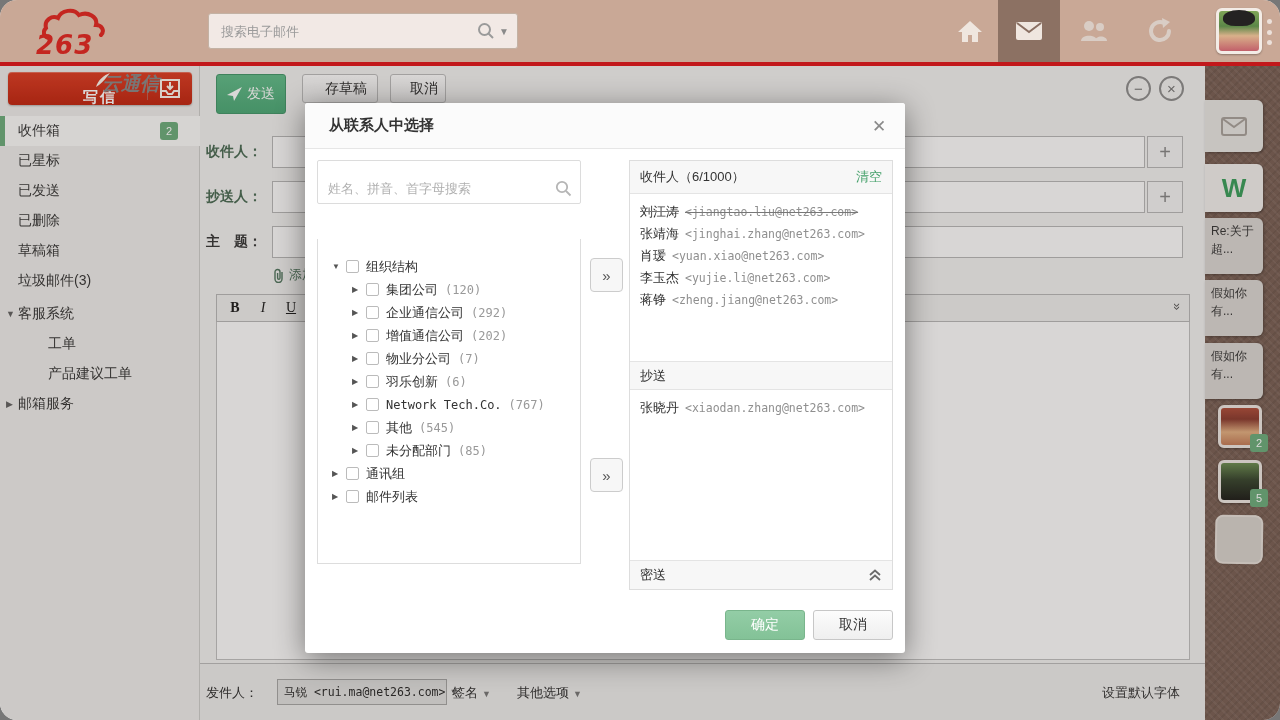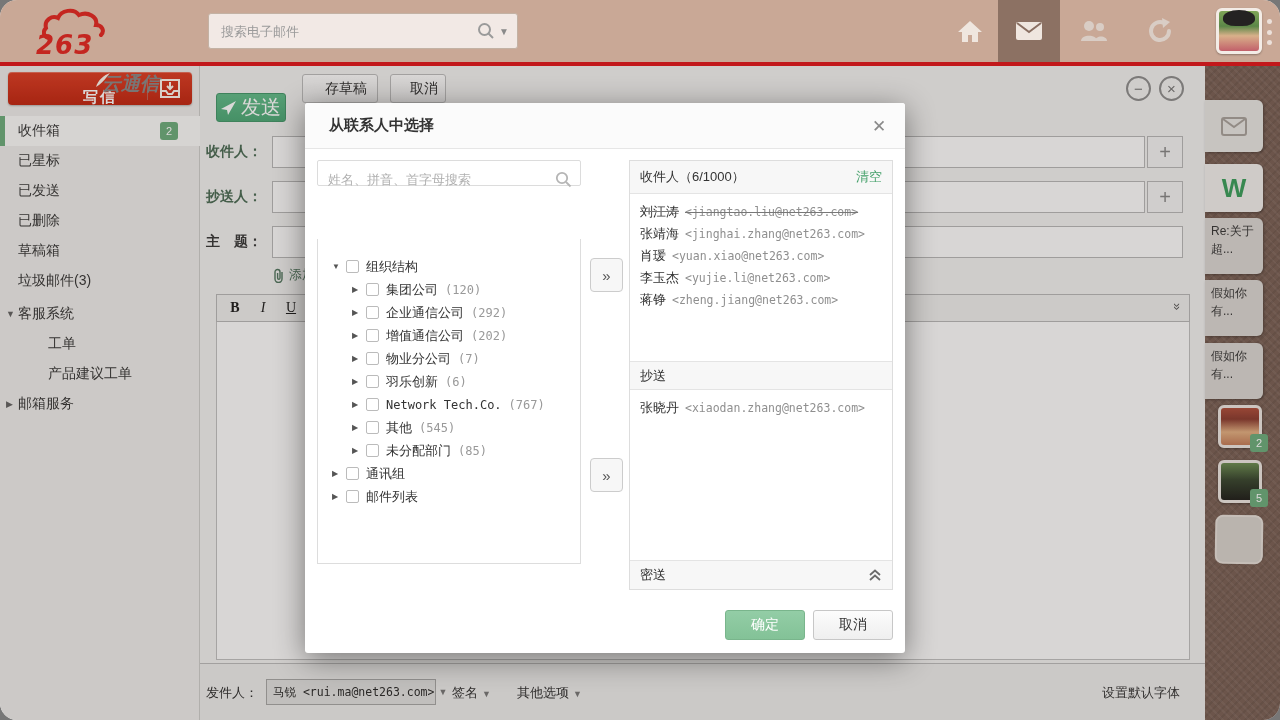--- a/index.html
+++ b/index.html
@@ -51,23 +51,23 @@
   .f-item.active { background:#fbfbfa; border-left:5px solid #6fae7f; padding-left:13px; }
   .f-item .arr { position:absolute; left:6px; font-size:9px; color:#666; }
   .f-item.child { padding-left:48px; }
   .f-badge { position:absolute; right:22px; top:6px; min-width:18px; height:18px; border-radius:3px; background:#6fae7f;
     color:#fff; font-size:11px; display:flex; align-items:center; justify-content:center; padding:0 4px; }
   .f-item.sp { margin-top:3px; }
 
   
   .composewin { position:absolute; left:200px; top:0; width:1005px; height:654px; background:#f2f2f1; }
   .actionbar { position:absolute; left:0; top:0; width:100%; height:44px; }
-  .btn-send { position:absolute; left:16px; top:8px; width:70px; height:29px; border-radius:3px;
-    background:linear-gradient(180deg,#64bd8c,#4faa79); border:1px solid #47996d; color:#fff; font-size:20px;
-    display:flex; align-items:center; justify-content:center; gap:5px; cursor:pointer;margin-top:19px; }
+  .btn-send { position:absolute; left:16px; top:8px; width:70px; height:40px; border-radius:3px;
+    background:linear-gradient(180deg,#64bd8c,#4faa79); border:1px solid #47996d; color:#fff; font-size:14px;
+    display:flex; align-items:center; justify-content:center; gap:5px; cursor:pointer; }
   .btn-gray { position:absolute; top:8px; height:29px; border-radius:3px; background:linear-gradient(180deg,#fdfdfd,#ececec);
     border:1px solid #bdbdbd; color:#333; font-size:14px; display:flex; align-items:center; justify-content:center; cursor:pointer;padding-left:12px; }
   .btn-draft { left:102px; width:76px; } .btn-cancelc { left:190px; width:56px; }
   .win-ctl { position:absolute; top:10px; width:25px; height:25px; border:2px solid #8f8f8f; border-radius:50%;
     color:#787878; display:flex; align-items:center; justify-content:center; font-size:15px; cursor:pointer; background:transparent; }
   .win-min { right:54px; } .win-close { right:21px; }
   .frow { position:absolute; left:0; width:100%; height:32px; }
   .frow .flabel { position:absolute; left:6px; top:7px; font-size:14px; font-weight:bold; color:#4e6e58; }
   .frow .flabel.dark { color:#3c3c3c; }
   .frow .finput { position:absolute; left:72px; right:60px; top:0; height:32px; background:#fdfdfd; border:1px solid #b9b9b9; }
@@ -79,21 +79,21 @@
     display:flex; align-items:center; padding-left:6px; gap:4px; }
   .ed-btn { width:24px; height:21px; display:flex; align-items:center; justify-content:center; font-family:"Liberation Serif","DejaVu Serif",serif;
     font-size:14px; color:#222; cursor:pointer; }
   .ed-btn.i { font-style:italic; } .ed-btn.u { text-decoration:underline; }
   .ed-font { width:92px; height:21px; border:1px solid #a8a8a8; background:#fbfbfb; display:flex; align-items:center; justify-content:space-between;
     padding:0 5px; font-size:12px; color:#333; cursor:pointer; }
   .ed-more { position:absolute; right:8px; top:4px; color:#555; font-size:13px; transform:rotate(90deg); cursor:pointer; }
   .ed-body { position:absolute; left:16px; right:15px; top:256px; bottom:60px; background:#fdfdfd; border:1px solid #c2c2c2; border-top:none; }
   .compose-footer { position:absolute; left:0; bottom:0; width:100%; height:57px; background:#ededec; border-top:1px solid #bdbdbd; }
   .compose-footer .flabel { position:absolute; left:6px; top:20px; font-size:13px; color:#333; }
-  .from-select { position:absolute; left:66px; top:15px; width:170px; height:26px; background:#e2e2e0; border:1px solid #a9a9a7;
+  .from-select { position:absolute; left:77px; top:15px; width:170px; height:26px; background:#e2e2e0; border:1px solid #a9a9a7;
     display:flex; align-items:center; justify-content:space-between; padding:0 6px; font-size:12px; cursor:pointer; }
   .from-select .vmail { font-family:"DejaVu Sans Mono",monospace; font-size:11.5px; color:#2e2e2e; white-space:nowrap; }
   .foot-dd { position:absolute; top:20px; font-size:13px; color:#333; cursor:pointer; }
   .dd-caret { color:#7a7a7a; font-size:9px; margin-left:4px; }
   .set-font { position:absolute; right:25px; top:20px; font-size:13px; color:#3a3a3a; cursor:pointer; }
 
   
   .rail { position:absolute; left:1205px; top:0; width:75px; height:654px; background-color:#7d6459;
     background-image:repeating-linear-gradient(45deg, rgba(255,255,255,.05) 0 2px, transparent 2px 6px),
       repeating-linear-gradient(-45deg, rgba(0,0,0,.07) 0 2px, transparent 2px 6px); }
@@ -117,21 +117,21 @@
   .dim { position:absolute; left:0; top:66px; width:1280px; height:654px; background:rgba(22,13,8,.16); z-index:40; }
 
   
   .modal { position:absolute; left:305px; top:103px; width:600px; height:550px; background:#fff; border-radius:3px;
     box-shadow:0 6px 30px rgba(0,0,0,.45); z-index:100; }
   .m-titlebar { position:absolute; left:0; top:0; width:100%; height:46px; background:#fbfbfb; border-bottom:1px solid #e6e6e6;
     border-radius:3px 3px 0 0; display:flex; align-items:center; }
   .m-title { margin-left:24px; font-size:15px; font-weight:bold; color:#333; }
   .m-close { position:absolute; right:14px; top:11px; width:24px; height:24px; display:flex; align-items:center; justify-content:center;
     font-size:17px; color:#8a8a8a; cursor:pointer; }
-  .m-search { position:absolute; left:12px; top:57px; width:264px; height:26px; border:1px solid #dcdcdc; border-radius:2px;
+  .m-search { position:absolute; left:12px; top:57px; width:264px; height:44px; border:1px solid #dcdcdc; border-radius:2px;
     display:flex; align-items:center; padding:12px 8px 0 10px; }
   .m-search input { flex:1; border:none; outline:none; font-size:13px; color:#555; background:transparent; }
   .m-search input::placeholder { color:#b0b0b0; }
   .m-tabs { position:absolute; left:12px; top:105px; height:32px; display:flex; }
   .m-tab { height:32px; padding:0 14px; display:flex; align-items:center; justify-content:center; font-size:14px; cursor:pointer; }
   .m-tab.active { background:#fff; border:1px solid #ddd; border-bottom:none; border-top:2px solid #52b06e; color:#333; width:98px; }
   .m-tab.inactive { background:#f3f3f3; border:1px solid #ddd; border-left:none; color:#555; width:130px; }
   .m-treepanel { position:absolute; left:12px; top:136px; width:264px; height:325px; border:1px solid #ddd; border-top:none; background:#fff; overflow:hidden; }
   .m-treepanel::before { content:""; position:absolute; left:0; top:0; width:98px; border-top:0; }
   .tree { padding:16px 0 0 14px; }

